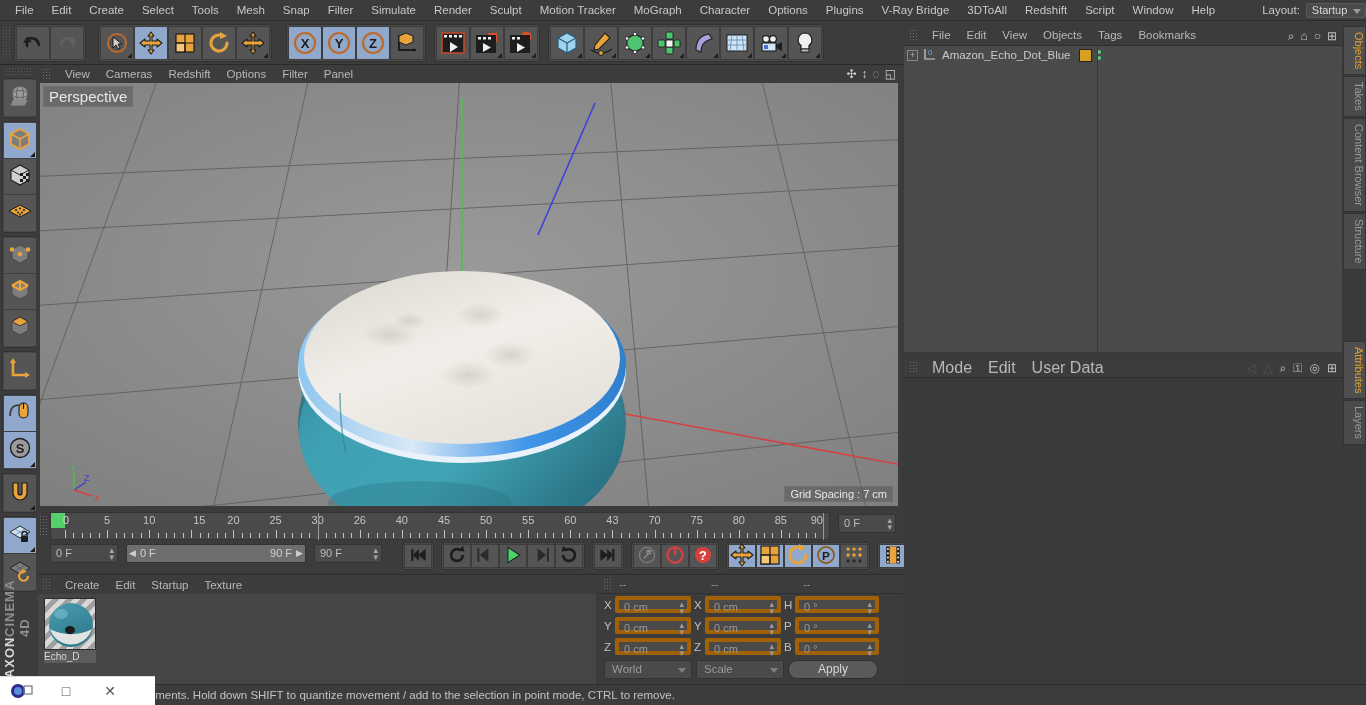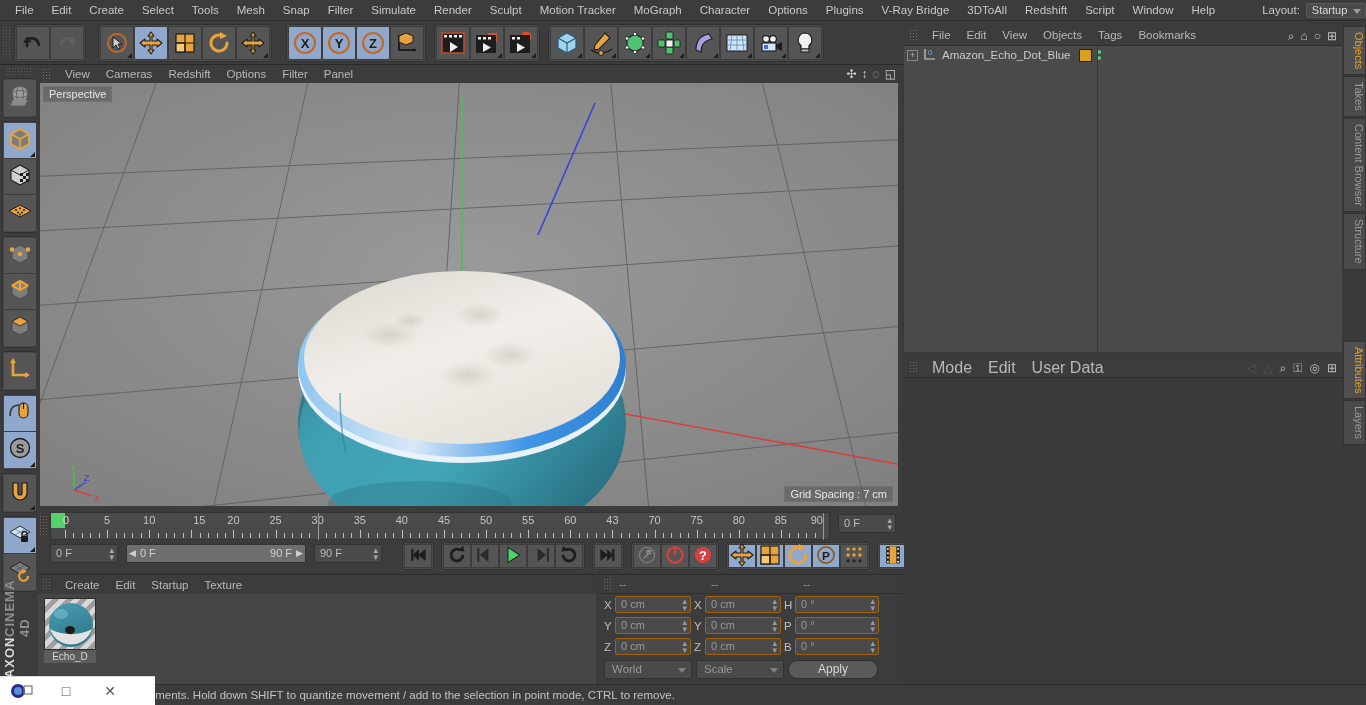--- a/index.html
+++ b/index.html
@@ -106,21 +106,21 @@
     background-size: 3px 3px;
   }
   .vp-menubar .mi { color: #b8b8b8; font-size: 11.5px; padding: 0 8px; line-height: 17px; }
   .vp-icons { margin-left: auto; display: flex; align-items: center; padding-right: 6px; gap: 5px; }
   .vp-icons .vi { color: #c9c9c9; font-size: 12px; }
   .viewport {
     position: absolute; left: 2px; top: 18px; width: 858px; height: 423px;
     background: #8a8a8a; overflow: hidden;
   }
   .vp-label {
-    position: absolute; left: 3px; top: 3px; color: #e8e8e8; font-size: 11px;
+    position: absolute; left: 3px; top: 3px; color: #e8e8e8; font-size: 15px;
     background: rgba(90,90,90,.62); padding: 1px 5px; border: 1px solid rgba(120,120,120,.5);
   }
   .vp-grid-label {
     position: absolute; right: 5px; bottom: 4px; color: #e8e8e8; font-size: 11px;
     background: rgba(90,90,90,.62); padding: 1px 5px; border: 1px solid rgba(120,120,120,.5);
   }
 
   
   .timeline-area {
     position: absolute; left: 38px; top: 510px; width: 864px; height: 62px;
@@ -169,38 +169,38 @@
   }
   .mm-bar .mi { color: #b8b8b8; font-size: 11.5px; padding: 0 8px; line-height: 18px; }
   .mm-body { position: absolute; left: 0; top: 19px; width: 558px; height: 91px; background: #464646; }
   .mat-item { position: absolute; left: 6px; top: 4px; width: 52px; }
   .mat-thumb {
     width: 52px; height: 52px; border: 1px solid #2a2a2a; position: relative; overflow: hidden;
     background: repeating-linear-gradient(135deg,#d8d8d8 0 5px,#9f9f9f 5px 10px);
   }
   .mat-name {
     width: 52px; background: #5c5c5c; color: #d8d8d8; font-size: 10px;
-    text-align: center; overflow: hidden; white-space: nowrap; line-height: 13px;
+    overflow: hidden; white-space: nowrap; line-height: 13px;
   }
 
   
   .coords {
     position: absolute; left: 598px; top: 574px; width: 304px; height: 110px; background: #3c3c3c;
     border-top: 1px solid #2c2c2c;
   }
   .co-bar { height: 19px; display: flex; align-items: center; border-bottom: 1px solid #2e2e2e; }
   .co-bar .vgrip {
     width: 10px; height: 13px; margin: 0 6px 0 5px;
     background-image: radial-gradient(#6e6e6e 35%, transparent 36%); background-size: 3px 3px;
   }
   .co-bar .hdr { color: #9a9a9a; font-size: 11px; width: 92px; }
   .co-row { display: flex; align-items: center; height: 21px; padding-left: 6px; }
   .co-lab { color: #c0c0c0; font-size: 11.5px; width: 11px; }
   .co-inp {
-    height: 17px; background: #4a4a4a; border: 1px solid #a16207; border-radius: 2px;
+    height: 17px; background: #4a4a4a; border: 4px solid #a16207; border-radius: 2px;
     color: #999; font-size: 11px; line-height: 15px; padding-left: 5px; position: relative;
     margin-right: 3px;
   }
   .co-inp .sp { position: absolute; right: 3px; top: 1px; color: #9a9a9a; font-size: 9px; line-height: 7px; }
   .co-foot { display: flex; align-items: center; padding-left: 6px; margin-top: 3px; gap: 4px; }
   .co-sel {
     height: 19px; background: #4a4a4a; border: 1px solid #333; border-radius: 2px;
     color: #9a9a9a; font-size: 11.5px; line-height: 17px; padding-left: 7px; position: relative;
   }
   .co-sel .arr {
@@ -782,21 +782,21 @@
     <div style="position:absolute;left:1px;top:5px;width:9px;height:22px;background-image:radial-gradient(#6e6e6e 35%, transparent 36%);background-size:3px 3px"></div>
     <div class="ruler" id="ruler">
       <div class="greenmark"></div>
     <div class="tick-label" style="left: 12px; transform: none; color: rgb(216, 216, 216);">0</div>
         <div class="tick-label" style="left: 56.1111px;">5</div>
         <div class="tick-label" style="left: 98.2222px;">10</div>
         <div class="tick-label" style="left: 140.333px; margin-left: 8px;">15</div>
         <div class="tick-label" style="left: 182.444px;">20</div>
         <div class="tick-label" style="left: 224.556px;">25</div>
         <div class="tick-label" style="left: 266.667px;">30</div>
-        <div class="tick-label" style="left: 308.778px;">35</div>
+        <div class="tick-label" style="left: 308.778px;">26</div>
         <div class="tick-label" style="left: 350.889px;">40</div>
         <div class="tick-label" style="left: 393px;">45</div>
         <div class="tick-label" style="left: 435.111px;">50</div>
         <div class="tick-label" style="left: 477.222px;">55</div>
         <div class="tick-label" style="left: 519.333px;">60</div>
         <div class="tick-label" style="left: 561.444px;">43</div>
         <div class="tick-label" style="left: 603.556px;">70</div>
         <div class="tick-label" style="left: 645.667px;">75</div>
         <div class="tick-label" style="left: 687.778px;">80</div>
         <div class="tick-label" style="left: 729.889px;">85</div>

